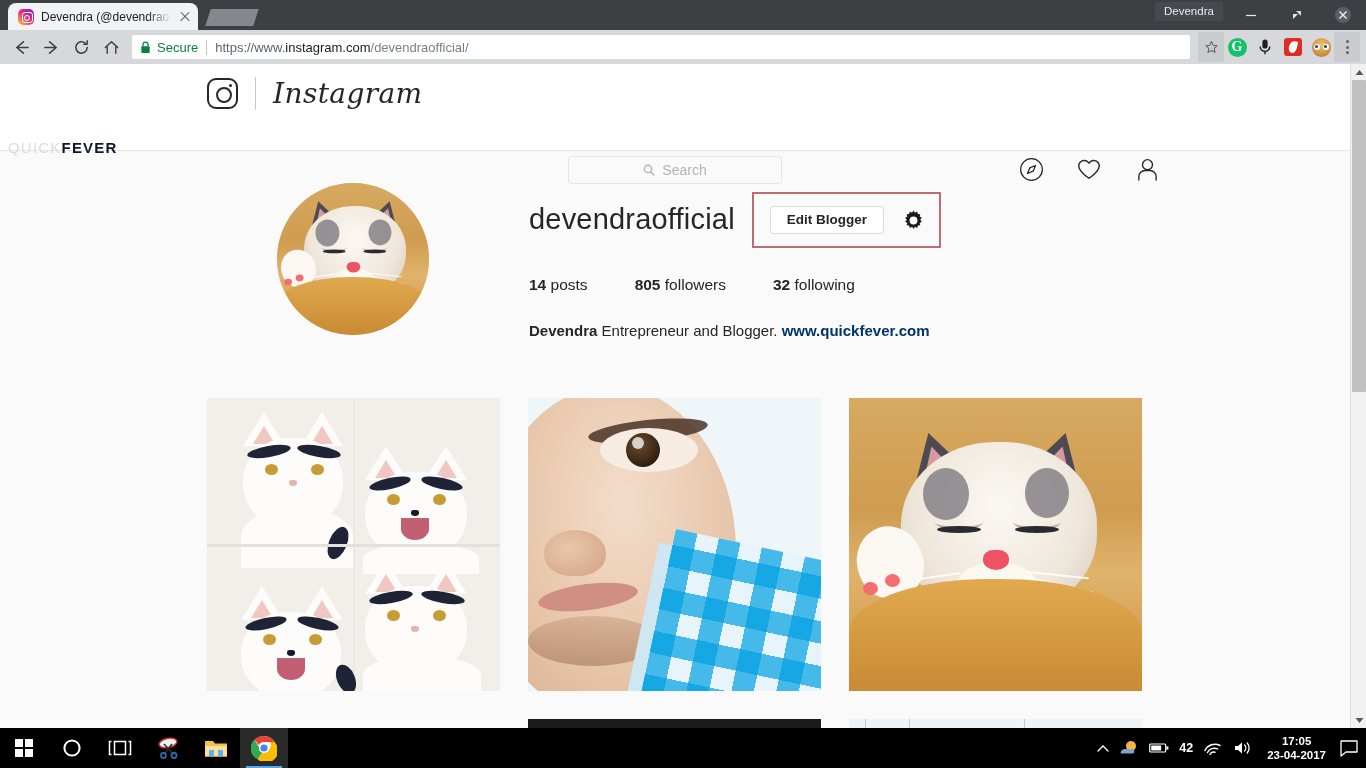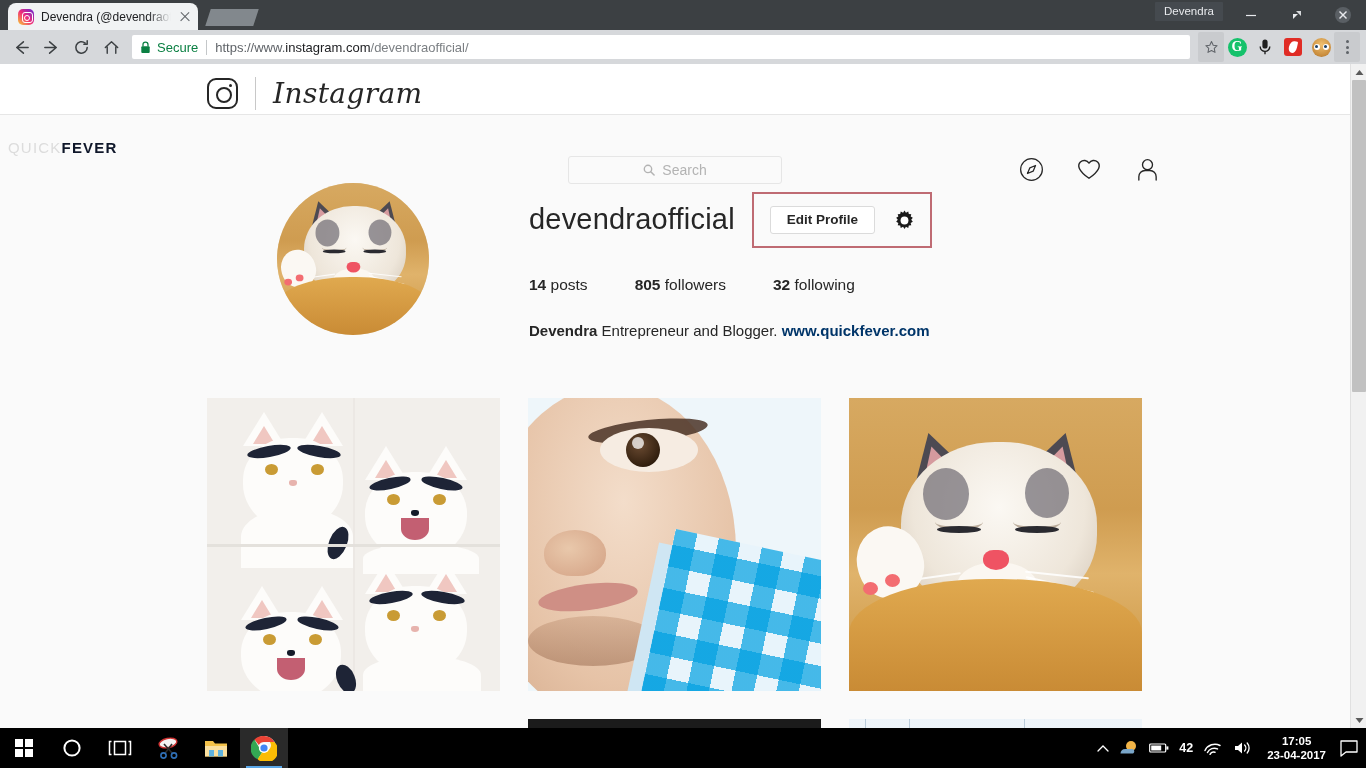--- a/index.html
+++ b/index.html
@@ -101,21 +101,21 @@
   .ext-menu { width:26px; height:30px; background:#c9cbce; border-radius:2px;
      display:flex; flex-direction:column; align-items:center; justify-content:center; gap:2.6px; cursor:pointer; }
   .ext-menu i { width:3px; height:3px; border-radius:50%; background:#5f6368; display:block; }
 
   
   .viewport {
     position:absolute; top:64px; left:0; width:1350px; height:664px;
     background:#fafafa; overflow:hidden;
   }
   .ig-header {
-    position:absolute; top:0; left:0; width:1350px; height:51px;
+    position:absolute; top:0; left:0; width:1350px; height:87px;
     background:#fff; border-bottom:1px solid #e6e6e6;text-align:right;
   }
   .watermark {
     position:absolute; left:8px; top:75px; font-size:15px; letter-spacing:1.2px;
   }
   .watermark .wm-a { color:#dcdcdc; font-weight:400; }
   .watermark .wm-b { color:#0f172a; font-weight:bold; }
 
   .ig-logo-wrap { position:absolute; left:207px; top:13px; display:flex; align-items:center; gap:17px; }
   .ig-glyph { width:31px; height:31px; border:2.2px solid #262626; border-radius:9px; position:relative; }
@@ -429,21 +429,21 @@
         <div class="kt-toe" style="left:14px; top:184px;"></div>
         <div class="kt-toe" style="left:36px; top:176px;"></div>
         <div class="kt-blanket"></div>
       </div>
     </div>
 
     <div class="pf-right">
       <div class="pf-row1">
         <span class="pf-username">devendraofficial</span>
         <span class="edit-highlight">
-          <span class="edit-btn">Edit Profile</span>
+          <span class="edit-btn">Edit Blogger</span>
           <span class="gear-btn">
             <svg width="23" height="23" viewBox="0 0 24 24">
               <path fill="#1a1a1a" d="M12 1.6 l1.5 2.2 2.4-1.1 .6 2.6 2.6 .1 -.7 2.5 2.3 1.3 -1.7 2 1.7 2 -2.3 1.3 .7 2.5 -2.6 .1 -.6 2.6 -2.4-1.1 -1.5 2.2 -1.5-2.2 -2.4 1.1 -.6-2.6 -2.6-.1 .7-2.5 -2.3-1.3 1.7-2 -1.7-2 2.3-1.3 -.7-2.5 2.6-.1 .6-2.6 2.4 1.1z"></path>
               <circle cx="12" cy="12" r="4.1" fill="#ffffff"></circle>
             </svg>
           </span>
         </span>
       </div>
 
       <div class="pf-stats">

